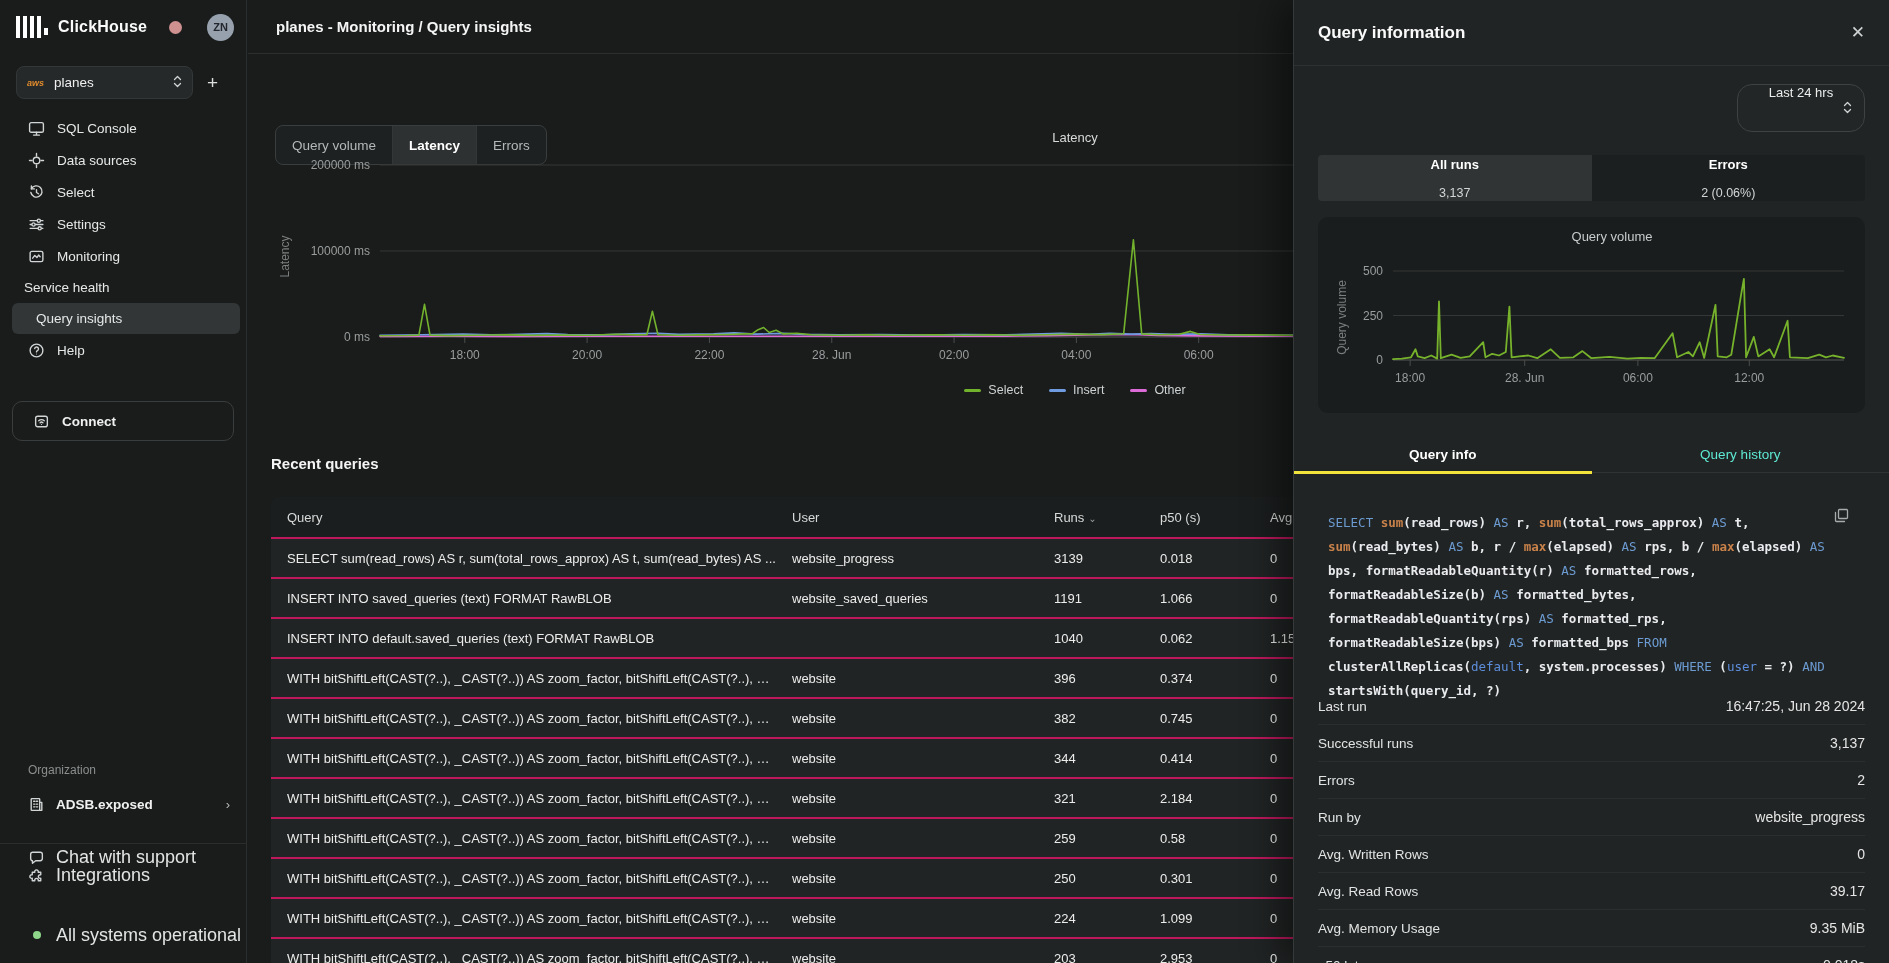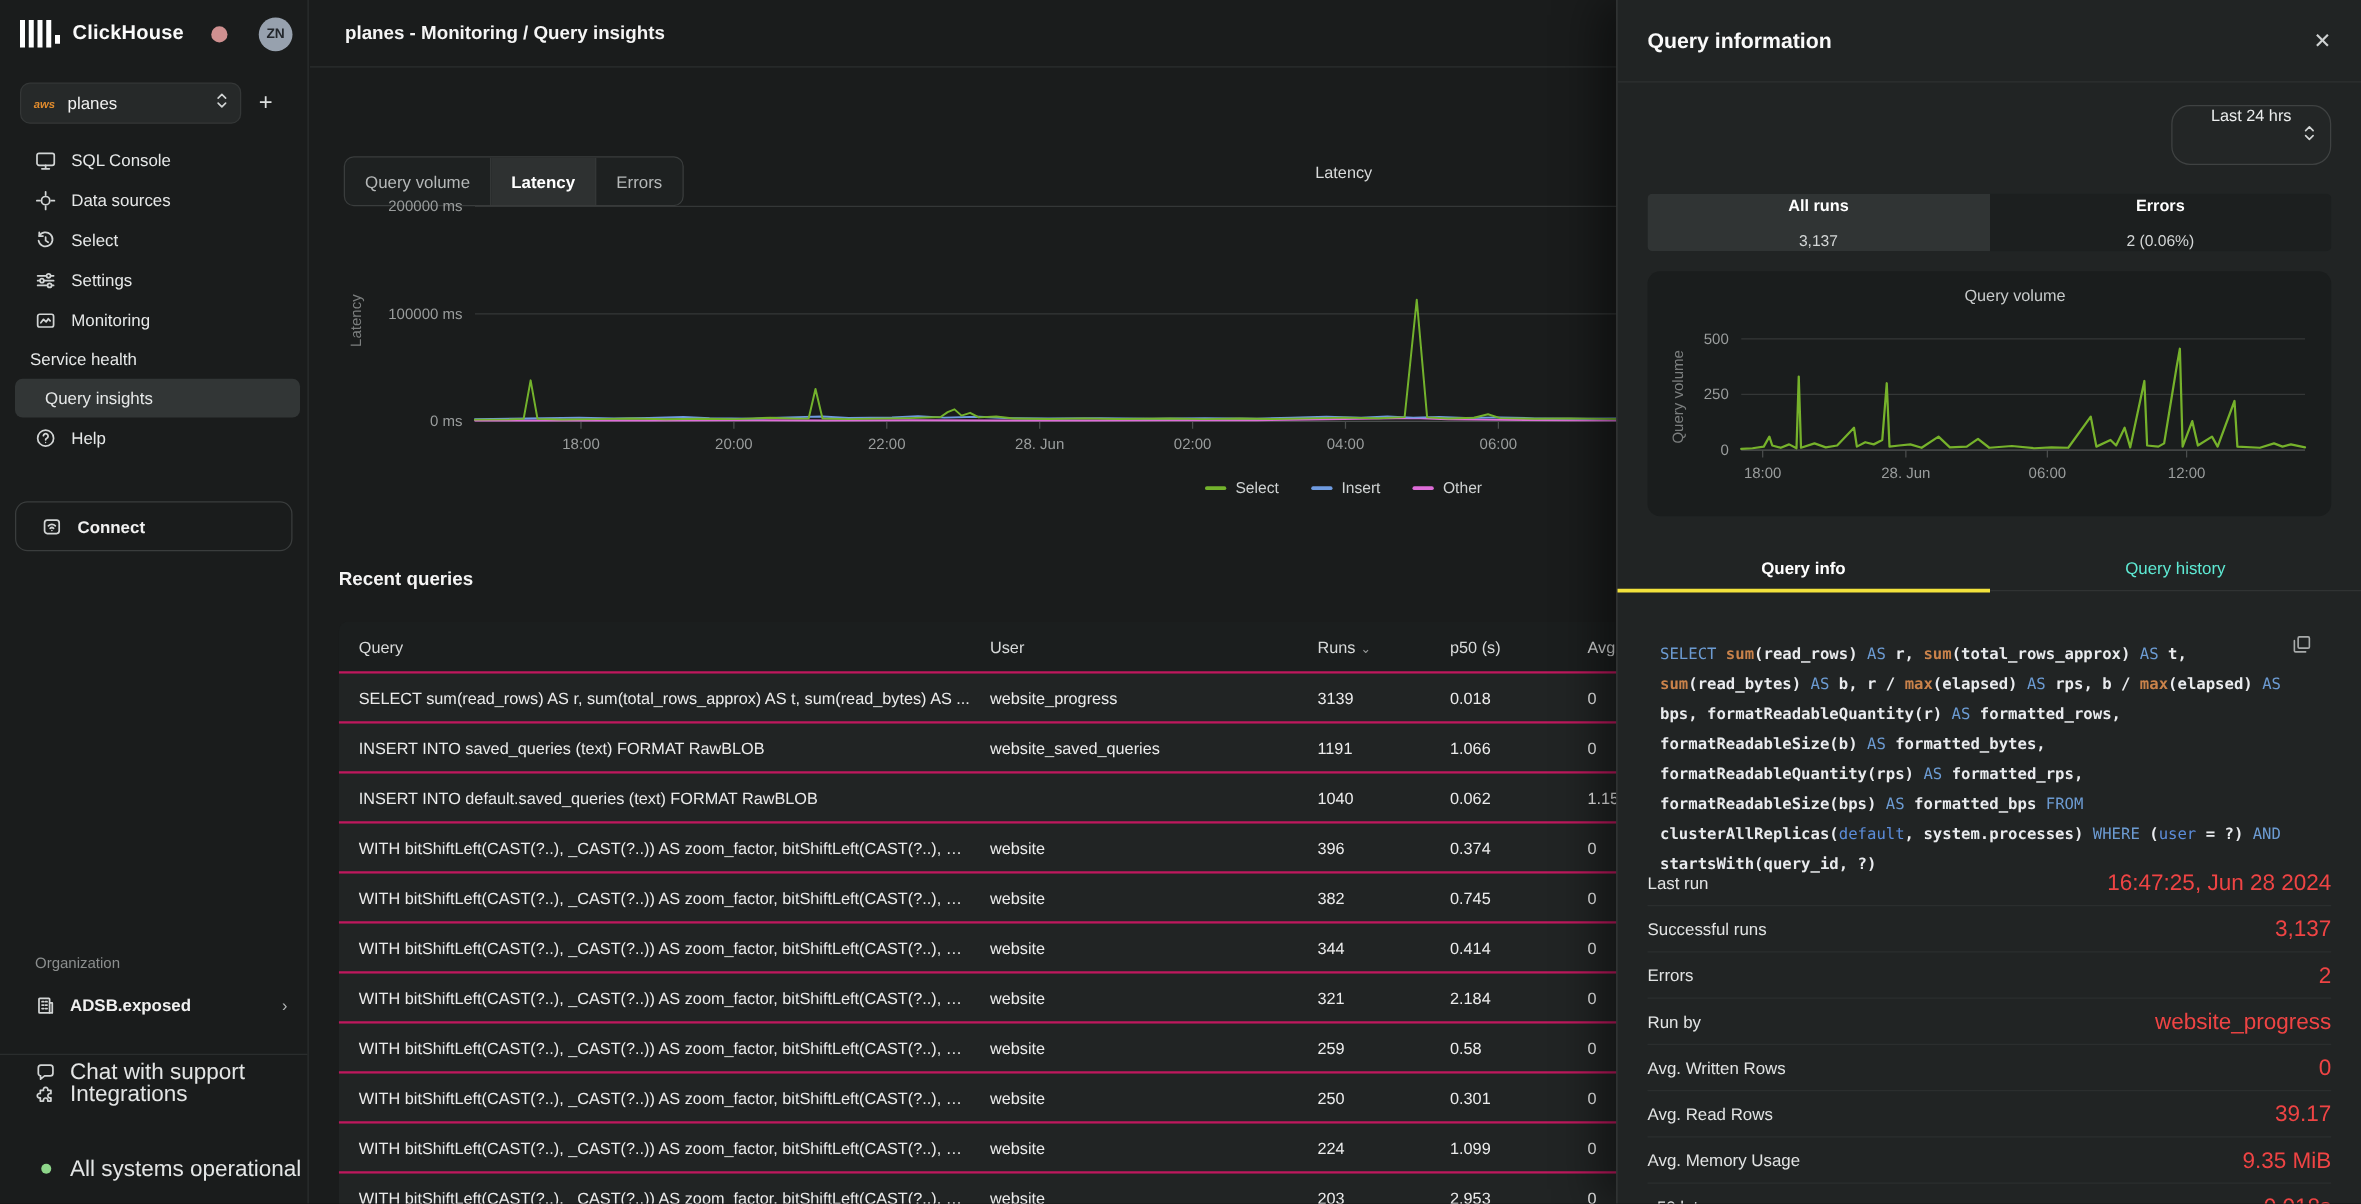--- a/index.html
+++ b/index.html
@@ -101,21 +101,21 @@
 
   .codeblock { position:absolute; top:503px; left:0; right:0; padding:8px 58px 0 34px; font-family:"DejaVu Sans Mono", monospace; font-size:12.5px; line-height:24px; color:#e9ebee; font-weight:700; word-break:break-word; }
   .tok-k { color:#6c9bd2; font-weight:400; }
   .tok-f { color:#c9824a; }
   .tok-i { color:#5c8ddb; font-weight:400; }
   .copy-btn { position:absolute; top:508px; right:40px; cursor:pointer; }
 
   .stats { position:absolute; top:688px; left:24px; right:24px; }
   .stat-row { height:37px; display:flex; align-items:center; border-bottom:1px solid #2b2e2e; }
   .stat-label { font-size:13.5px; color:#e2e4e4; }
-  .stat-value { margin-left:auto; font-size:18px; color:#ef4444; }
+  .stat-value { margin-left:auto; font-size:14px; color:#e5e5e5; }
 
   text { font-family:"Liberation Sans", sans-serif; }
 </style>
 </head>
 <body>
 
 <div class="app">
 
   <aside class="sidebar">
     <div class="logo-row">

